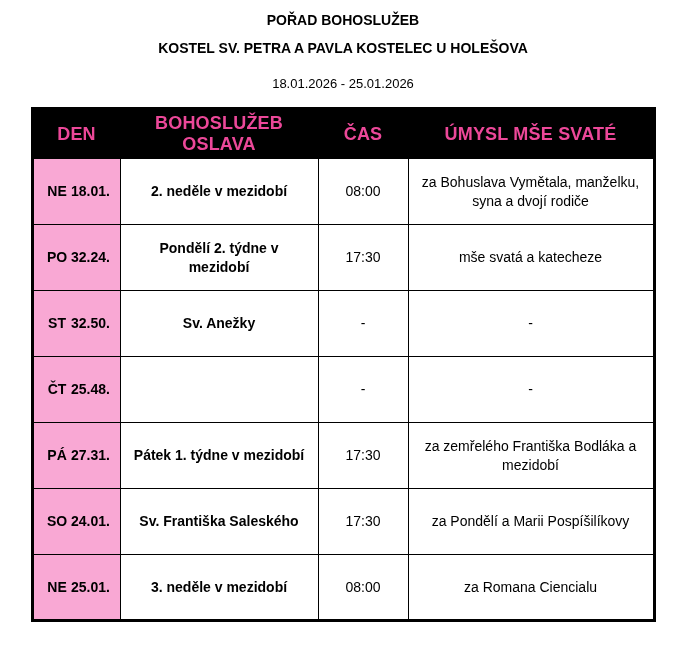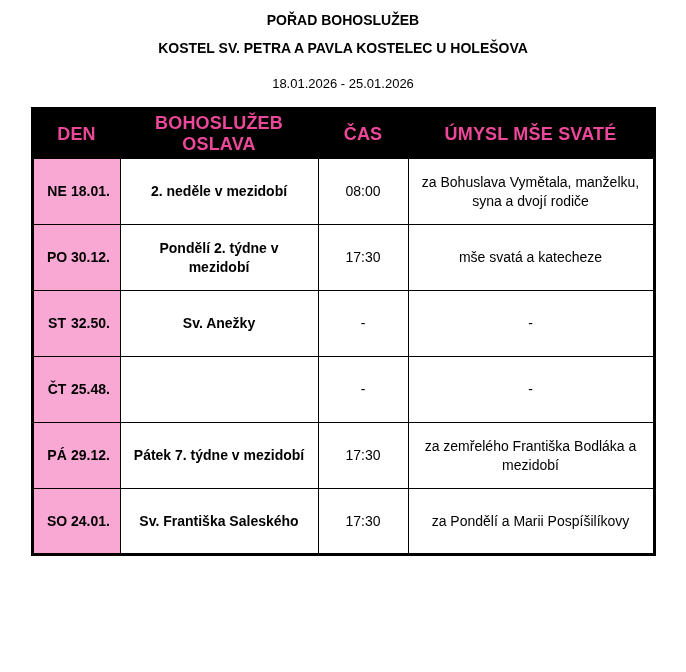--- a/index.html
+++ b/index.html
@@ -103,45 +103,51 @@
       </tr>
     </thead>
     <tbody>
       <tr>
         <td class="day-cell"><span class="day-abbr">NE</span><span>18.01.</span></td>
         <td class="celebration-cell">2. neděle v mezidobí</td>
         <td class="time-cell">08:00</td>
         <td class="intention-cell">za Bohuslava Vymětala, manželku, syna a dvojí rodiče</td>
       </tr>
       <tr>
-        <td class="day-cell"><span class="day-abbr">PO</span><span>30.12.</span></td>
+        <td class="day-cell"><span class="day-abbr">PO</span><span>32.24.</span></td>
         <td class="celebration-cell">Pondělí 2. týdne v mezidobí</td>
         <td class="time-cell">17:30</td>
         <td class="intention-cell">mše svatá a katecheze</td>
       </tr>
       <tr>
         <td class="day-cell"><span class="day-abbr">ST</span><span>32.50.</span></td>
         <td class="celebration-cell">Sv. Anežky</td>
         <td class="time-cell">-</td>
         <td class="intention-cell">-</td>
       </tr>
       <tr>
         <td class="day-cell"><span class="day-abbr">ČT</span><span>25.48.</span></td>
         <td class="celebration-cell"></td>
         <td class="time-cell">-</td>
         <td class="intention-cell">-</td>
       </tr>
       <tr>
-        <td class="day-cell"><span class="day-abbr">PÁ</span><span>29.12.</span></td>
-        <td class="celebration-cell">Pátek 7. týdne v mezidobí</td>
+        <td class="day-cell"><span class="day-abbr">PÁ</span><span>27.31.</span></td>
+        <td class="celebration-cell">Pátek 1. týdne v mezidobí</td>
         <td class="time-cell">17:30</td>
         <td class="intention-cell">za zemřelého Františka Bodláka a mezidobí</td>
       </tr>
       <tr>
         <td class="day-cell"><span class="day-abbr">SO</span><span>24.01.</span></td>
         <td class="celebration-cell">Sv. Františka Saleského</td>
         <td class="time-cell">17:30</td>
         <td class="intention-cell">za Pondělí a Marii Pospíšilíkovy</td>
       </tr>
+      <tr>
+        <td class="day-cell"><span class="day-abbr">NE</span><span>25.01.</span></td>
+        <td class="celebration-cell">3. neděle v mezidobí</td>
+        <td class="time-cell">08:00</td>
+        <td class="intention-cell">za Romana Ciencialu</td>
+      </tr>
     </tbody>
   </table>
 
 </div>
 
 </body></html>

